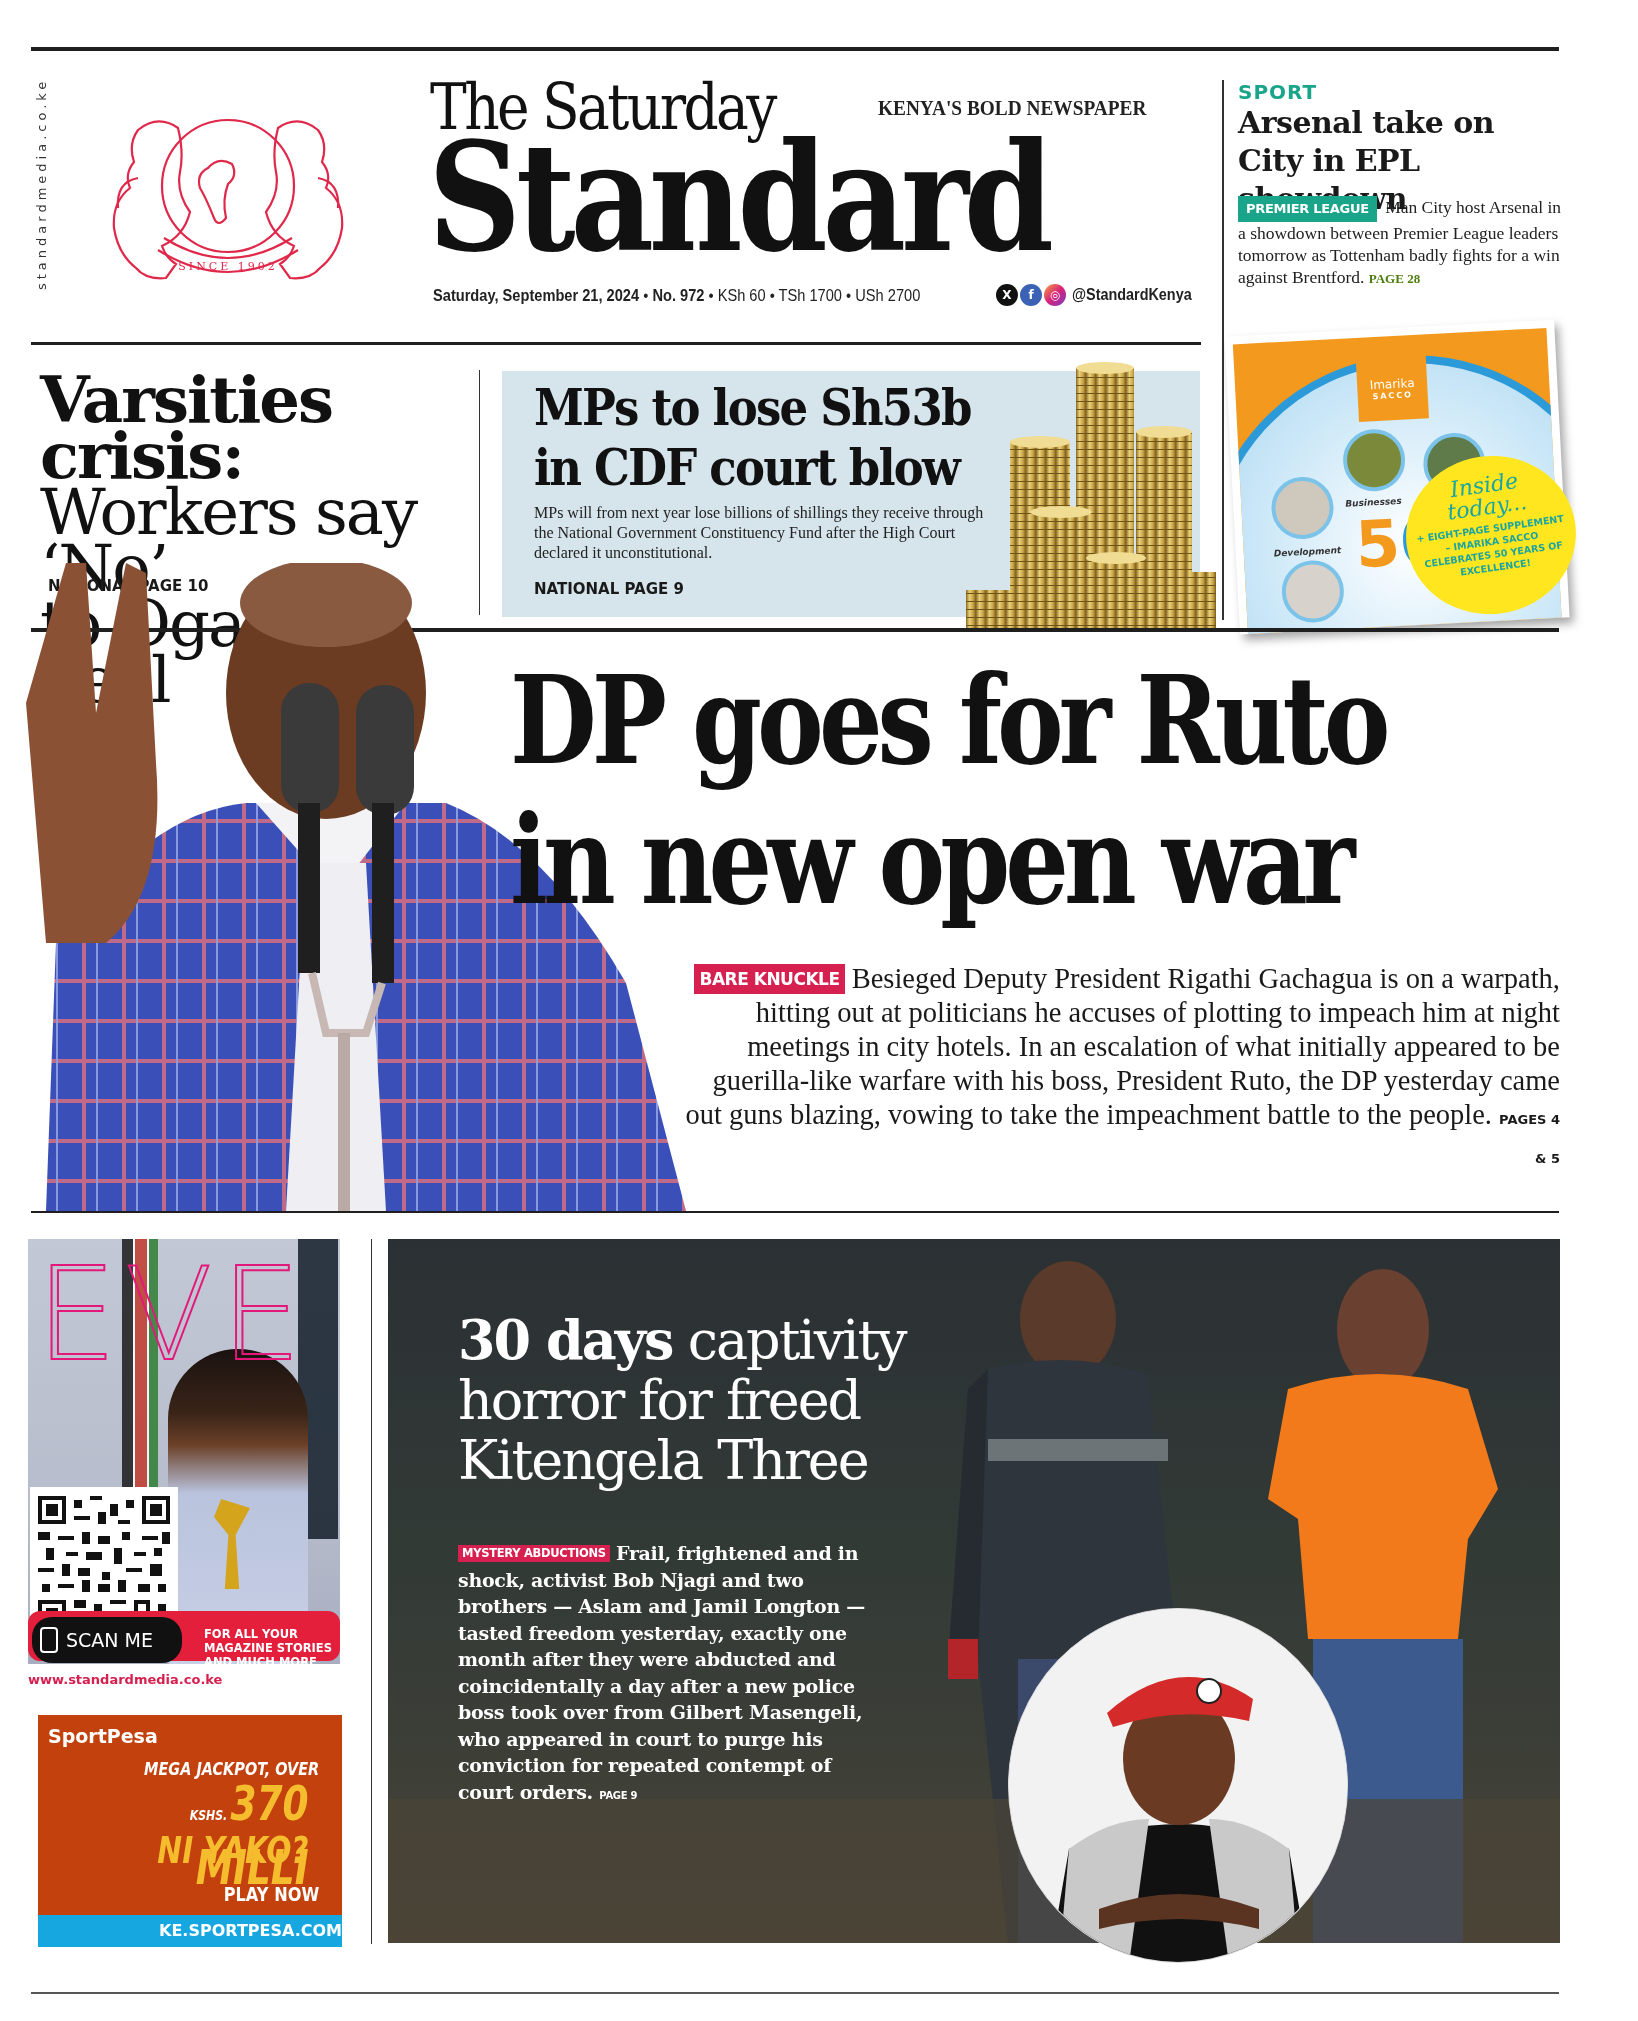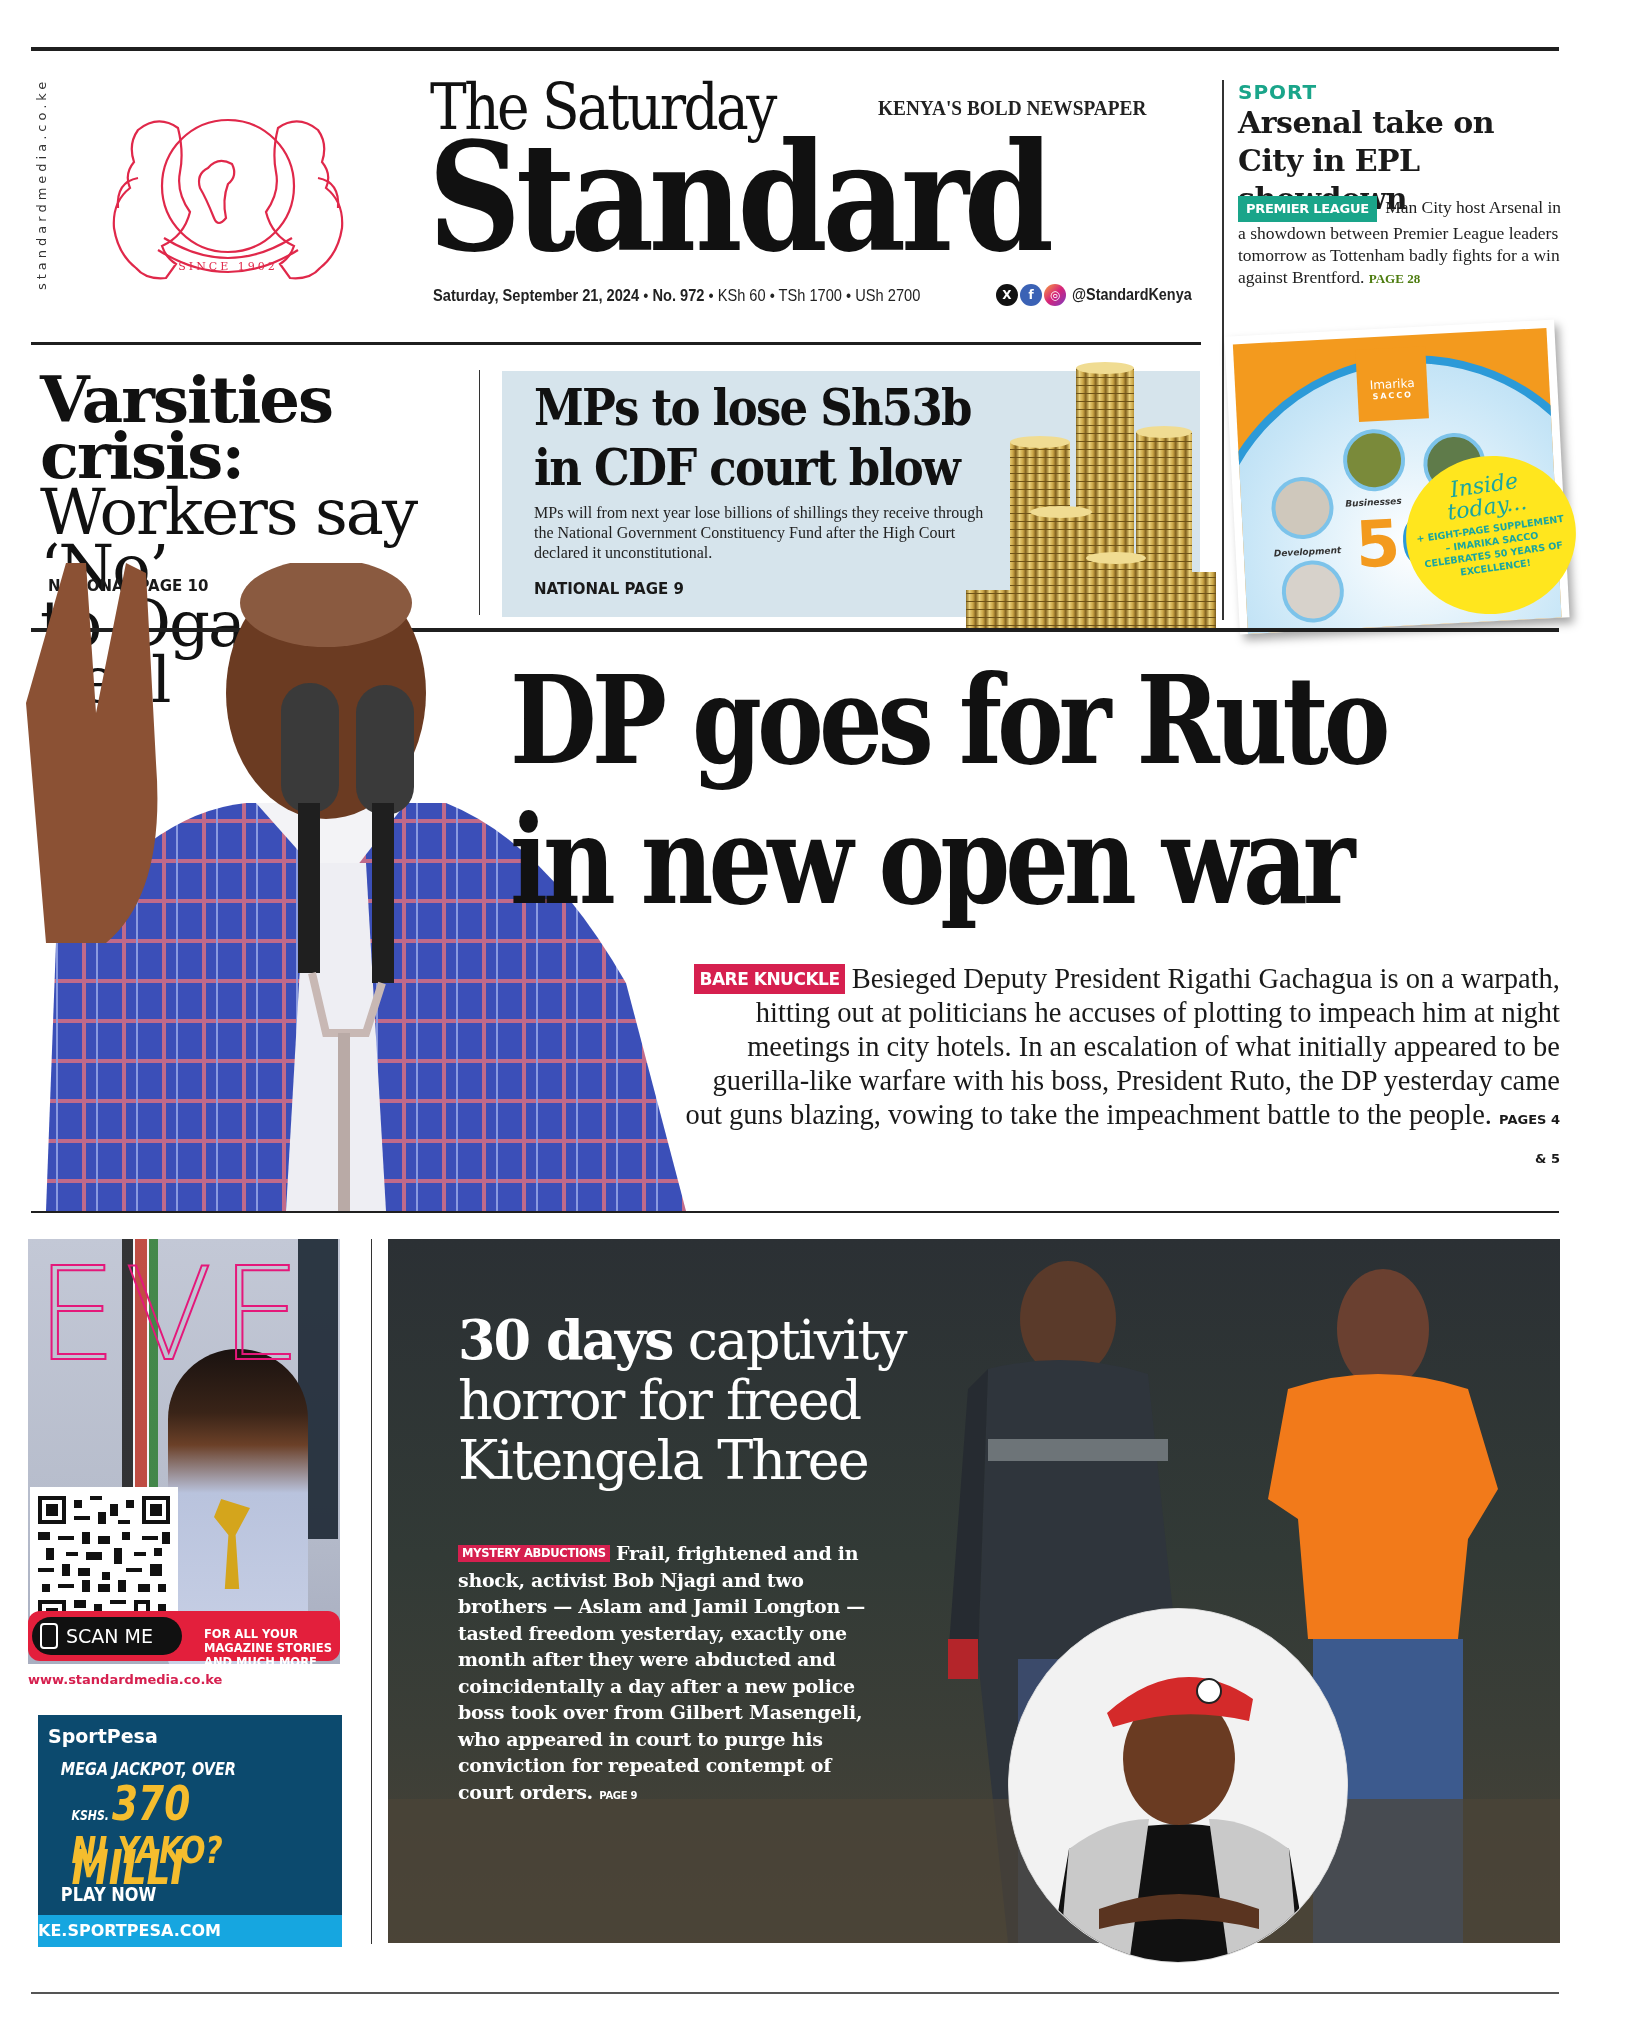--- a/index.html
+++ b/index.html
@@ -59,26 +59,26 @@
   .dp-headline { left: 510px; top: 650px; font-family: "DejaVu Serif", serif; font-weight: bold; font-size: 122px; line-height: 140px; letter-spacing: -6px; color: #111; white-space: nowrap; transform: scaleX(0.82); transform-origin: left top; }
   .dp-body { left: 680px; top: 962px; width: 880px; font-family: "Liberation Serif", serif; font-size: 28.5px; line-height: 34px; color: #1a1a1a; text-align: right; }
   .tag-red { display: inline-block; background: #d6204f; color: #fff; font-family: "DejaVu Sans", sans-serif; font-weight: bold; font-size: 17px; line-height: 22px; padding: 4px 5px; vertical-align: 3px; letter-spacing: -0.5px; }
   .pageref-sm { font-family: "DejaVu Sans", sans-serif; font-weight: bold; font-size: 13px; }
 
   
   .eve { left: 28px; top: 1239px; width: 312px; height: 425px; background: linear-gradient(180deg, #c3c8d6 0%, #b7bdcc 60%, #a8aec0 100%); overflow: hidden; }
   .eve-title { position: absolute; left: 8px; top: 12px; font-family: "DejaVu Sans", sans-serif; font-weight: 100; font-size: 128px; line-height: 128px; color: transparent; -webkit-text-stroke: 2px #e4187a; letter-spacing: 8px; }
   .qr { position: absolute; left: 2px; top: 248px; width: 148px; height: 150px; background: #fff; padding: 8px; }
   .scan-bar { position: absolute; left: 0; top: 372px; width: 312px; height: 50px; background: #e31f3c; border-radius: 12px; }
-  .scan-me { position: absolute; left: 4px; top: 378px; width: 150px; height: 38px; background: #111; border-radius: 20px; color: #fff; font-family: "DejaVu Sans", sans-serif; font-size: 19px; display: flex; align-items: center; padding-left: 8px; gap: 8px; }
+  .scan-me { position: absolute; left: 4px; top: 378px; width: 150px; height: 46px; background: #111; border-radius: 20px; color: #fff; font-family: "DejaVu Sans", sans-serif; font-size: 19px; display: flex; align-items: center; padding-left: 8px; gap: 8px; }
   .scan-text { position: absolute; left: 176px; top: 388px; width: 136px; color: #fff; font-family: "DejaVu Sans", sans-serif; font-weight: bold; font-size: 11.5px; line-height: 14px; }
   .site-url { left: 28px; top: 1672px; font-family: "DejaVu Sans", sans-serif; font-weight: bold; font-size: 13px; color: #d6204f; }
 
   
-  .sportpesa { left: 38px; top: 1715px; width: 304px; height: 232px; background: #0c4a6e; text-align: left; overflow: hidden; }
+  .sportpesa { left: 38px; top: 1715px; width: 304px; height: 232px; background: #c2410c; text-align: right; overflow: hidden; }
   .sp-brand { position: absolute; left: 10px; top: 10px; font-family: "DejaVu Sans", sans-serif; font-weight: bold; font-size: 19px; color: #fff; }
   .sp-mega { position: absolute; left: 0; right: 0; top: 44px; font-family: "DejaVu Sans", sans-serif; font-weight: bold; font-style: italic; font-size: 17px; color: #fff; transform: scaleX(0.85); }
   .sp-amount { position: absolute; left: 0; right: 0; top: 62px; font-family: "DejaVu Sans", sans-serif; font-weight: bold; font-style: italic; font-size: 48px; line-height: 52px; color: #f5bd2e; transform: scaleX(0.78); }
   .sp-kshs { font-size: 14px; color: #fff; margin-right: 4px; }
   .sp-ni { position: absolute; left: 0; right: 0; top: 114px; font-family: "DejaVu Sans", sans-serif; font-weight: bold; font-style: italic; font-size: 38px; line-height: 42px; color: #f5bd2e; transform: scaleX(0.78); }
   .sp-play { position: absolute; left: 0; right: 0; top: 168px; font-family: "DejaVu Sans", sans-serif; font-weight: bold; font-size: 19px; color: #fff; transform: scaleX(0.85); }
   .sp-url { position: absolute; left: 0; right: 0; bottom: 0; height: 32px; background: #16a6e0; color: #fff; font-family: "DejaVu Sans", sans-serif; font-weight: bold; font-size: 16px; line-height: 32px; transform-origin: center; margin-top: 33px; }
 
   
   .kit-photo { left: 388px; top: 1239px; width: 1172px; height: 704px; background: linear-gradient(180deg, #2b3034 0%, #323a36 45%, #3b3e37 70%, #4a4438 100%); overflow: hidden; }

